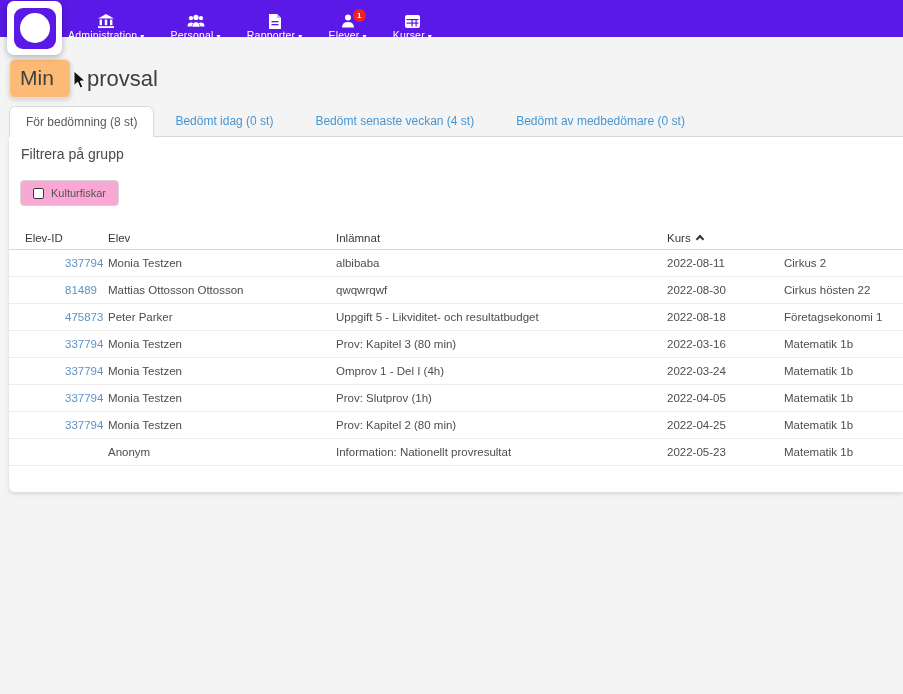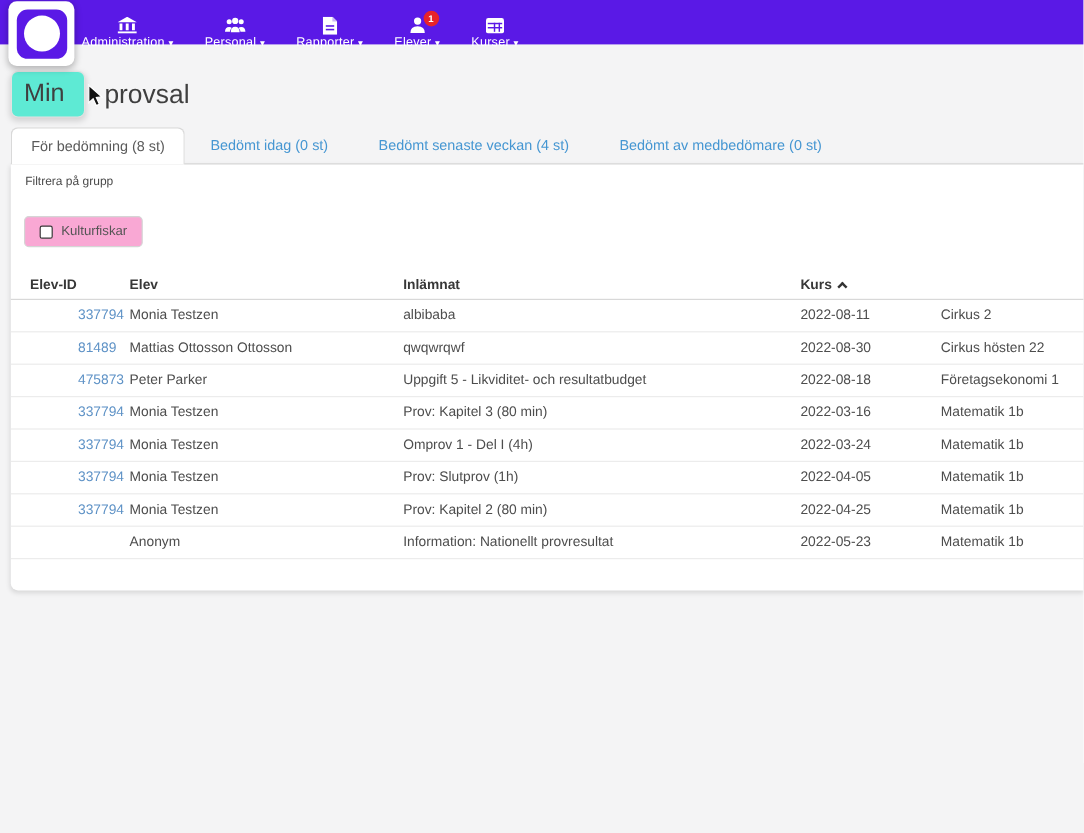--- a/index.html
+++ b/index.html
@@ -41,21 +41,21 @@
   .caret { font-size:8px; margin-left:3px; }
   .badge {
     position:absolute; top:-5px; right:-11px; min-width:13px; height:13px;
     background:#e8232a; color:#fff; border-radius:50%;
     font-size:8px; line-height:13px; text-align:center; font-weight:bold;
   }
 
   
   .min-box {
     position:absolute; left:9px; top:59px; width:62px; height:39px;
-    background:#5eead4; border:1px solid #e2e2e2; border-radius:6px; z-index:5;
+    background:#fdba74; border:1px solid #e2e2e2; border-radius:6px; z-index:5;
     box-shadow:0 2px 5px rgba(0,0,0,0.15);
     font-size:21px; color:#3f3f3f; line-height:36px; padding-left:10px;
   }
   .cursor-icon { position:absolute; left:73px; top:70px; z-index:7; }
   .title-rest {
     position:absolute; left:87px; top:66px; font-size:22px; color:#3f3f3f; z-index:4;text-align:right;
   }
 
   
   .tabs {
@@ -75,42 +75,42 @@
   }
 
   
   .panel {
     position:absolute; left:9px; top:137px; width:894px; height:355px;
     background:#fff; border-radius:0 0 0 6px;
     box-shadow:0 2px 4px rgba(0,0,0,0.12);
     z-index:2;
   }
   .filter-heading {
-    position:absolute; left:12px; top:9px; font-size:10px; color:#4a4a4a;
+    position:absolute; left:12px; top:9px; font-size:14px; color:#4a4a4a;
   }
   .group-btn {
     position:absolute; left:11px; top:43px; height:26px;
     background:#f9a8d4; border:1px solid #d5d5d5; border-radius:4px;
     display:flex; align-items:center; gap:7px; padding:0 12px;
     font-size:11px; color:#555; cursor:pointer;
   }
   .checkbox {
     width:11px; height:11px; border:1.5px solid #3a3a3a; border-radius:2px;
     background:#fff;
   }
 
   
   .tbl { position:absolute; left:0; top:89px; width:894px; }
   .trow {
     display:grid;
     grid-template-columns:83px 228px 331px 117px auto;
     padding-left:16px; align-items:center;
   }
   .thead {
-    height:24px; font-weight:bold; font-size:11.5px; color:#383838;
+    height:24px; font-weight:normal; font-size:11.5px; color:#383838;
     border-bottom:1px solid #d8d8d8;
   }
   .tdata { height:27px; font-size:11.5px; color:#4d4d4d; border-bottom:1px solid #ececec; }
   .id-link { color:#5e92c6; cursor:pointer; text-decoration:none;margin-left:40px; }
   .sort-col { display:flex; align-items:center; gap:6px; cursor:pointer; }
   .chev-up {
     width:6px; height:6px; border-top:2px solid #333; border-right:2px solid #333;
     transform:rotate(-45deg); margin-top:3px;
   }
   svg { display:block; }

